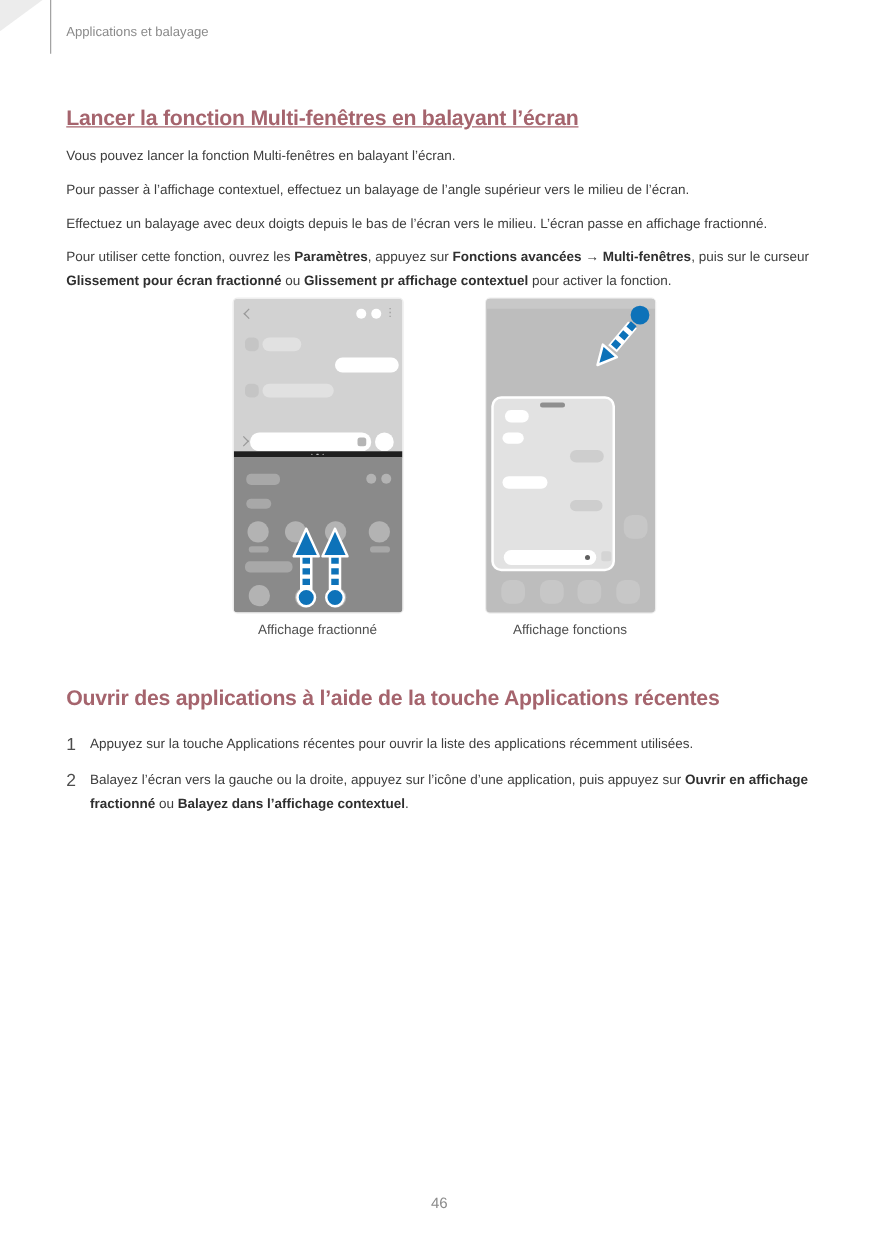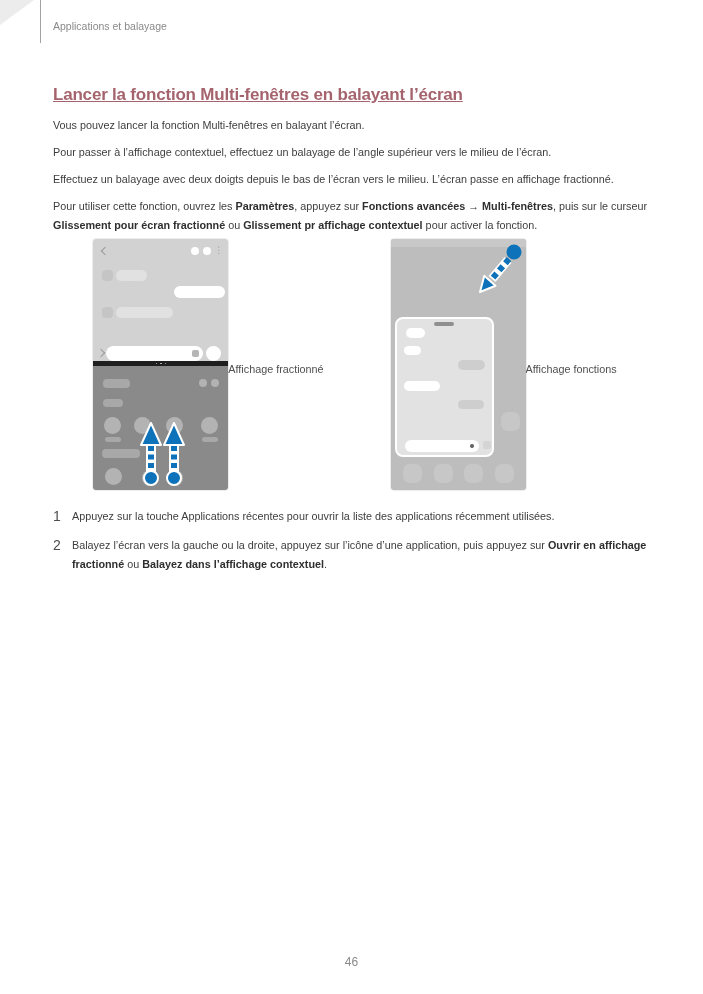--- a/index.html
+++ b/index.html
@@ -18,21 +18,21 @@
   .content{position:absolute;left:53px;top:0;width:604px;}
   h1,h2{margin:0;font-size:17px;line-height:21px;font-weight:bold;color:#a5646d;letter-spacing:-0.2px;}
   h1{margin-top:84px;text-decoration:underline;}
   h2{margin-top:38px;}
   p{margin:8px 0 0;font-size:10.8px;line-height:19px;color:#3d3d3d;}
   p.first{margin-top:11px;}
   .b{font-weight:bold;color:#2f2f2f;margin-top:28px;}
 
   
   .figures{display:flex;justify-content:center;gap:67px;margin-top:4px;}
-  .figure{display:flex;flex-direction:row;align-items:center;}
+  .figure{display:flex;flex-direction:column;align-items:center;}
   .caption{margin-top:8px;font-size:10.8px;color:#4f4f4f;}
   .phone{width:135px;height:251px;position:relative;border-radius:3px;overflow:hidden;
     outline:1px solid rgba(0,0,0,0.07);}
 
   
   .lp-top{position:absolute;left:0;top:0;width:135px;height:122px;background:#d2d2d2;}
   .chev{position:absolute;width:5px;height:5px;border-left:1.6px solid #9a9a9a;border-bottom:1.6px solid #9a9a9a;}
   .chev.back{left:9px;top:9px;transform:rotate(45deg);}
   .chev.expand{left:5px;top:111px;transform:rotate(-135deg);}
   .wcirc{position:absolute;width:8px;height:8px;border-radius:50%;background:#ffffff;}
@@ -166,20 +166,21 @@
         <span class="squircle" style="left:110px;top:173px;"></span>
         <span class="squircle" style="left:12px;top:225px;"></span>
         <span class="squircle" style="left:43px;top:225px;"></span>
         <span class="squircle" style="left:73px;top:225px;"></span>
         <span class="squircle" style="left:104px;top:225px;"></span>
       </div>
       <div class="caption">Affichage fonctions</div>
     </div>
   </div>
 
+  <h2>Ouvrir des applications à l’aide de la touche Applications récentes</h2>
 
   <div class="steps">
     <div class="step">
       <span class="step-num">1</span>
       <div class="step-text">Appuyez sur la touche Applications récentes pour ouvrir la liste des applications récemment utilisées.</div>
     </div>
     <div class="step">
       <span class="step-num">2</span>
       <div class="step-text"><span>Balayez l’écran vers la gauche ou la droite, appuyez sur l’icône d’une application, puis appuyez sur </span><span class="b">Ouvrir en affichage fractionné</span><span> ou </span><span class="b">Balayez dans l’affichage contextuel</span><span>.</span></div>
     </div>

